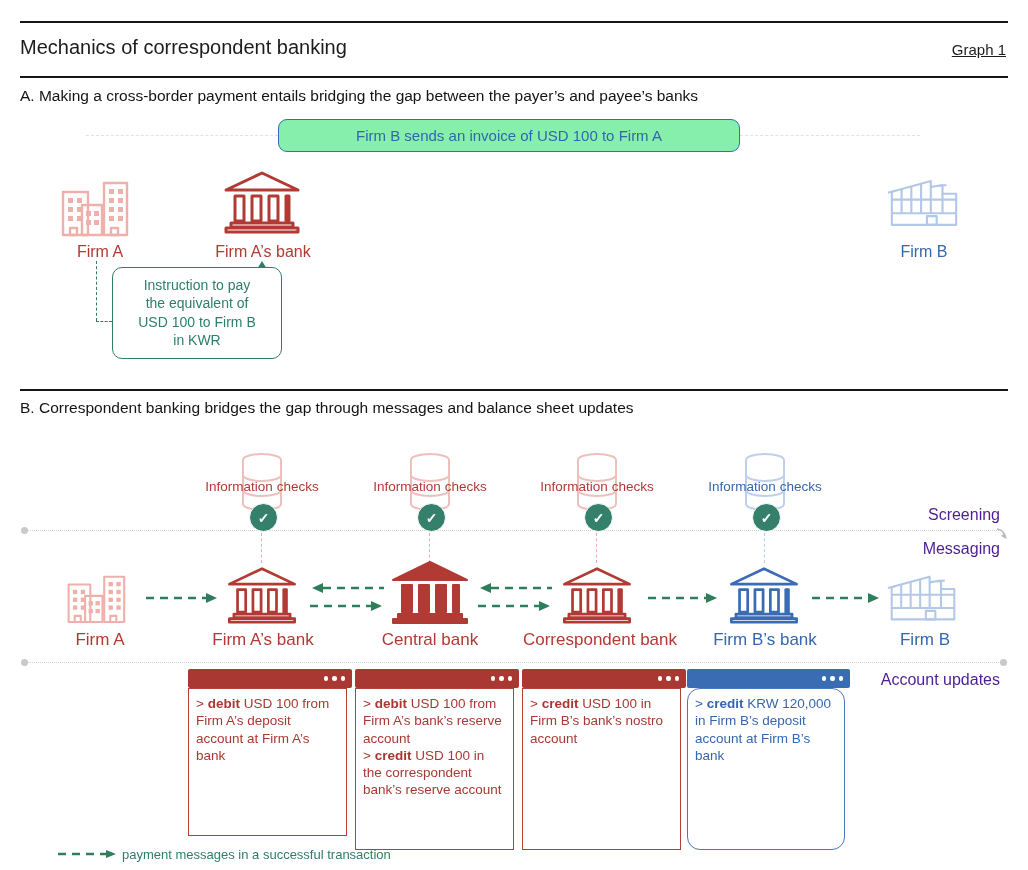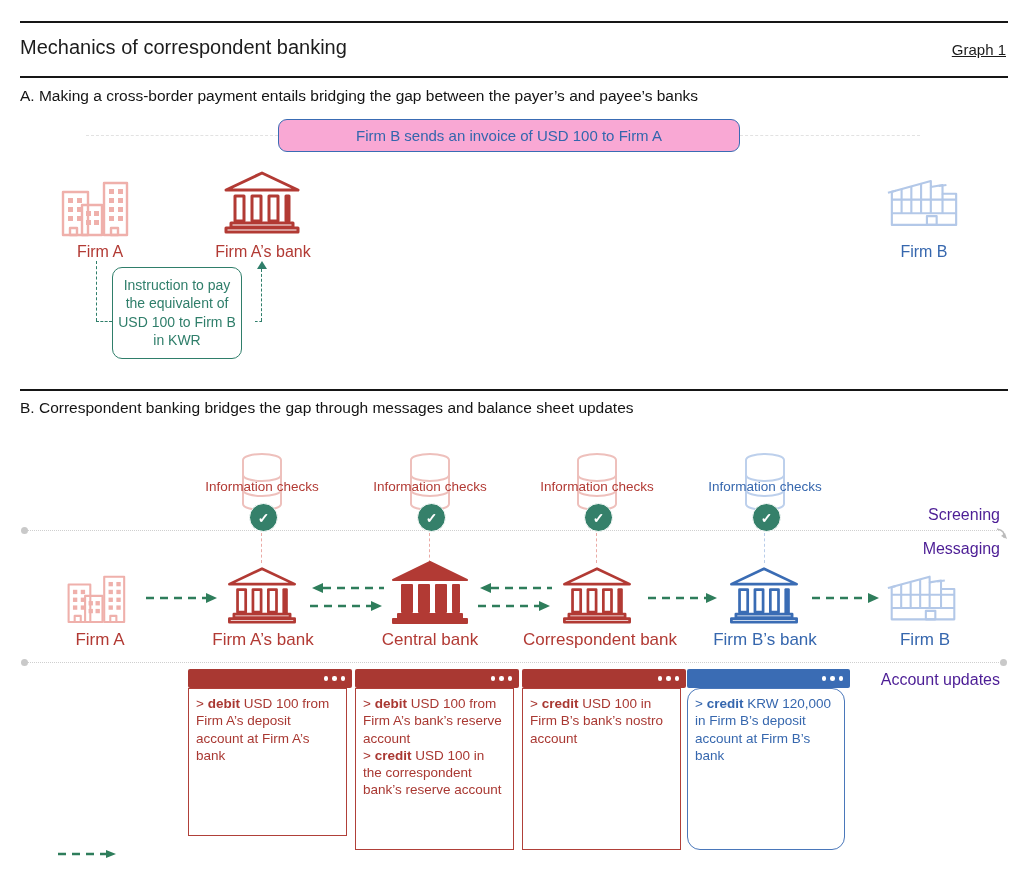--- a/index.html
+++ b/index.html
@@ -6,27 +6,27 @@
   #canvas{position:relative;width:1028px;height:870px;background:#ffffff;
           font-family:"Liberation Sans",sans-serif;overflow:hidden;}
   .abs{position:absolute;}
   .rule{position:absolute;left:20px;right:20px;background:#161616;}
   .title{position:absolute;left:20px;top:36px;font-size:20px;color:#1c1c1c;}
   .graph-label{position:absolute;right:22px;top:41px;font-size:15px;color:#1c1c1c;text-decoration:underline;}
   .section-heading{position:absolute;left:20px;font-size:15.5px;color:#141414;}
   
   .bubble{position:absolute;left:278px;top:119px;width:460px;height:31px;
           border:1.5px solid #3a6cb4;border-radius:9px;color:#3366ad;font-size:15px;
-          display:flex;align-items:center;justify-content:center;background:#f9a8d4;}
+          display:flex;align-items:center;justify-content:center;background:#86efac;}
   .bubble-link{position:absolute;top:135px;border-top:1.4px dashed #e2e2e2;height:0;}
   .entity-label{position:absolute;font-size:16px;text-align:center;}
   .red-t{color:#b23a34;} .blue-t{color:#3667ae;}
   .instruction-box{position:absolute;left:112px;top:267px;width:128px;
           border:1.4px solid #2f7e6a;border-radius:10px;color:#2f7e6a;font-size:14px;
-          text-align:center;padding:8px 0;line-height:1.32;background:#fff;}
+          text-align:center;padding:8px 20px;line-height:1.32;background:#fff;}
   .gdash-v{position:absolute;border-left:1.6px dashed #2f7e6a;width:0;}
   .gdash-h{position:absolute;border-top:1.6px dashed #2f7e6a;height:0;}
   .arrow-up{position:absolute;width:0;height:0;border-left:5px solid transparent;
           border-right:5px solid transparent;border-bottom:8px solid #2f7e6a;}
   
   .info-label{position:absolute;width:150px;top:479px;text-align:center;font-size:13.5px;}
   .check-circle{position:absolute;top:503px;width:27px;height:27px;border-radius:50%;
           background:#35806a;color:#fff;display:flex;align-items:center;justify-content:center;
           font-size:14px;font-weight:bold;border:1.5px solid #fff;z-index:4;}
   .vdash{position:absolute;top:533px;height:30px;width:0;border-left:1.6px dashed #eaaaa5;}
@@ -300,14 +300,15 @@
       <i></i>
     </div>
   <div class="card-body blue" style="left:687px;width:142px;height:148px;border-radius:13px;">
     <div><span>&gt; </span><b>credit</b><span> KRW 120,000 in Firm B’s deposit account at Firm B’s bank</span></div>
   </div>
 
   <svg class="abs arrow-svg" style="left:58px;top:849px;" width="60" height="10">
     <line x1="0" y1="5" x2="48" y2="5" stroke-dasharray="9 7"></line>
       <polygon points="48,1 58,5 48,9"></polygon>
   </svg>
+  <div class="legend-text">payment messages in a successful transaction</div>
 
 </div>
 
 </body></html>

